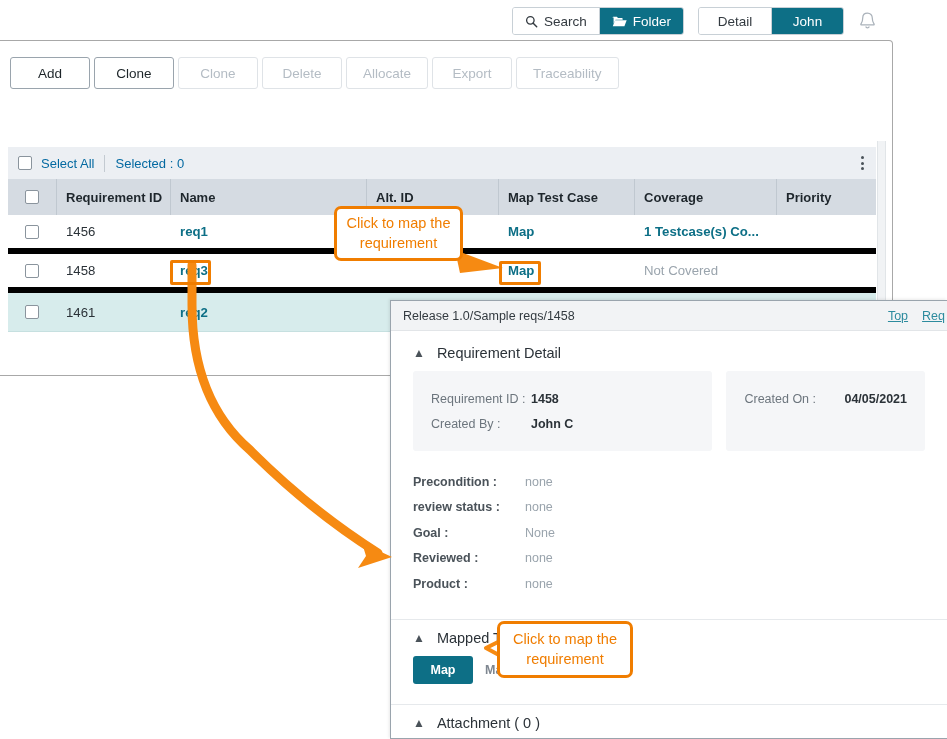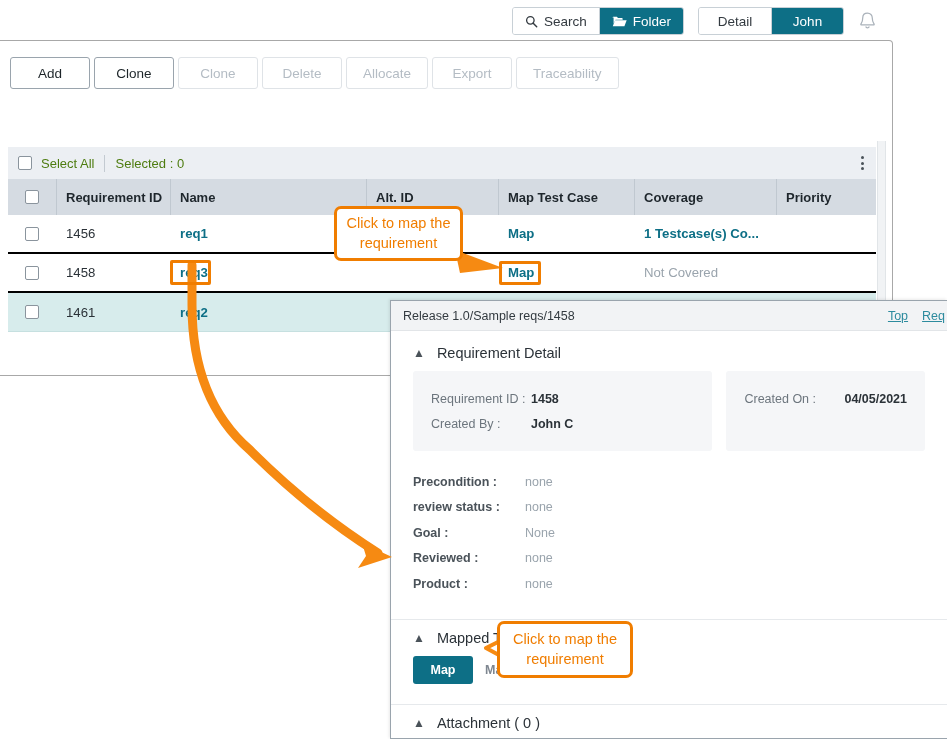--- a/index.html
+++ b/index.html
@@ -53,34 +53,34 @@
   .tb-btn.disabled { color: #b4bcc4; border-color: #dfe3e7; cursor: default; }
 
   .selectall-bar {
     position: absolute; left: 8px; top: 106px; width: 868px; height: 32px;
     background: #eceff3; display: flex; align-items: center; padding: 0 10px;
   }
   .cb {
     width: 14px; height: 14px; border: 1px solid #8a949d;
     background: #ffffff; border-radius: 2px; display:inline-block; cursor: pointer;
   }
-  .selectall-bar .lbl { font-size: 13px; color: #4d7c0f; margin-left: 9px; }
+  .selectall-bar .lbl { font-size: 13px; color: #0369a1; margin-left: 9px; }
   .vdiv { width: 1px; height: 17px; background: #c3cad1; margin: 0 10px; }
   .kebab {
     position: absolute; right: 12px; top: 50%; transform: translateY(-50%);
     display: flex; flex-direction: column; gap: 2.5px; cursor: pointer;
   }
   .kebab i { width: 3px; height: 3px; background: #4a5259; border-radius: 50%; display:block; }
 
   
   .tbl { position: absolute; left: 8px; top: 138px; width: 868px; }
   .trow { display: flex; align-items: center; }
   .thead { height: 36px; background: #d5dbe2; }
   .thead .cell { font-size: 13px; color: #1e262c; font-weight: 600; }
-  .tbody .trow { height: 39px; border-bottom: 2px solid #000000; background:#fff; }
+  .tbody .trow { height: 39px; border-bottom: 6px solid #000000; background:#fff; }
   .tbody .trow.sel { background: #d7ecec; border-bottom: 1px solid #c6e0e0; }
   .cell { padding: 0 10px; font-size: 13.2px; color: #2b3238; overflow: hidden; white-space: nowrap; }
   .c-cb { width: 48px; display:flex; justify-content:center; }
   .c-id { width: 114px; }
   .c-name { width: 196px; }
   .c-alt { width: 132px; }
   .c-map { width: 136px; }
   .c-cov { width: 142px; }
   .c-pri { width: 100px; }
   .link { color: #0d6f86; font-weight: 600; cursor: pointer; }

